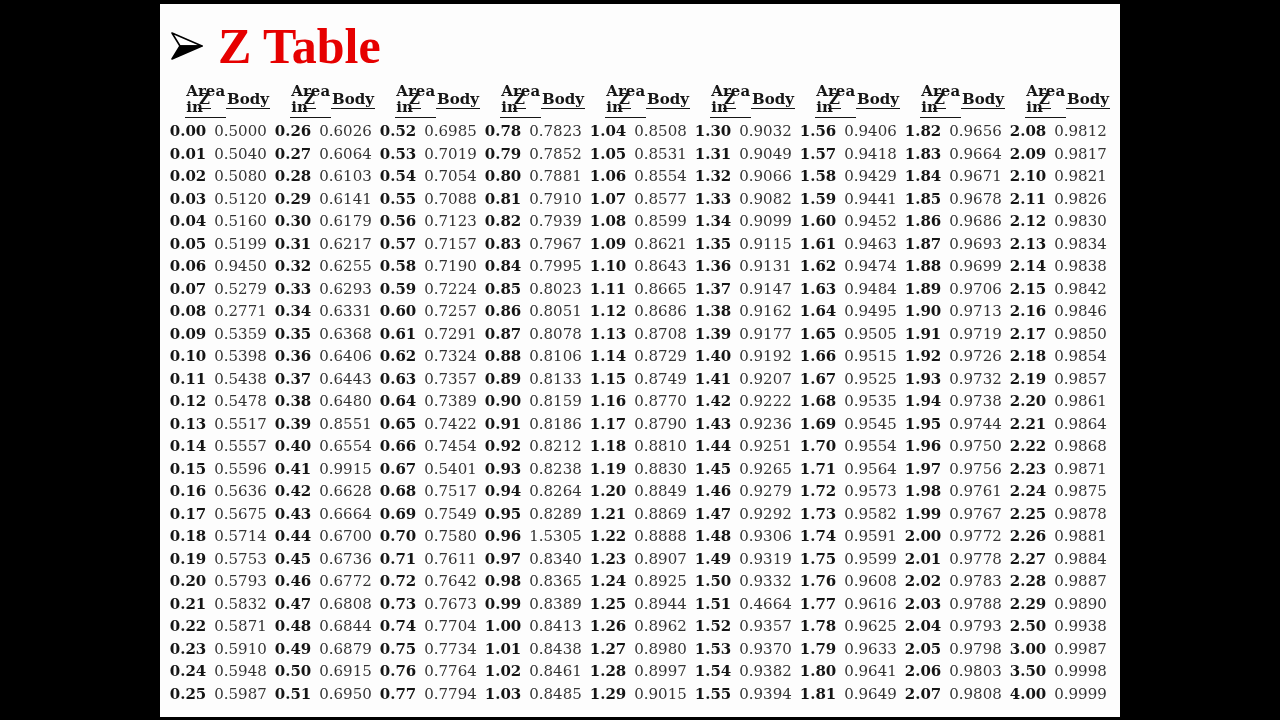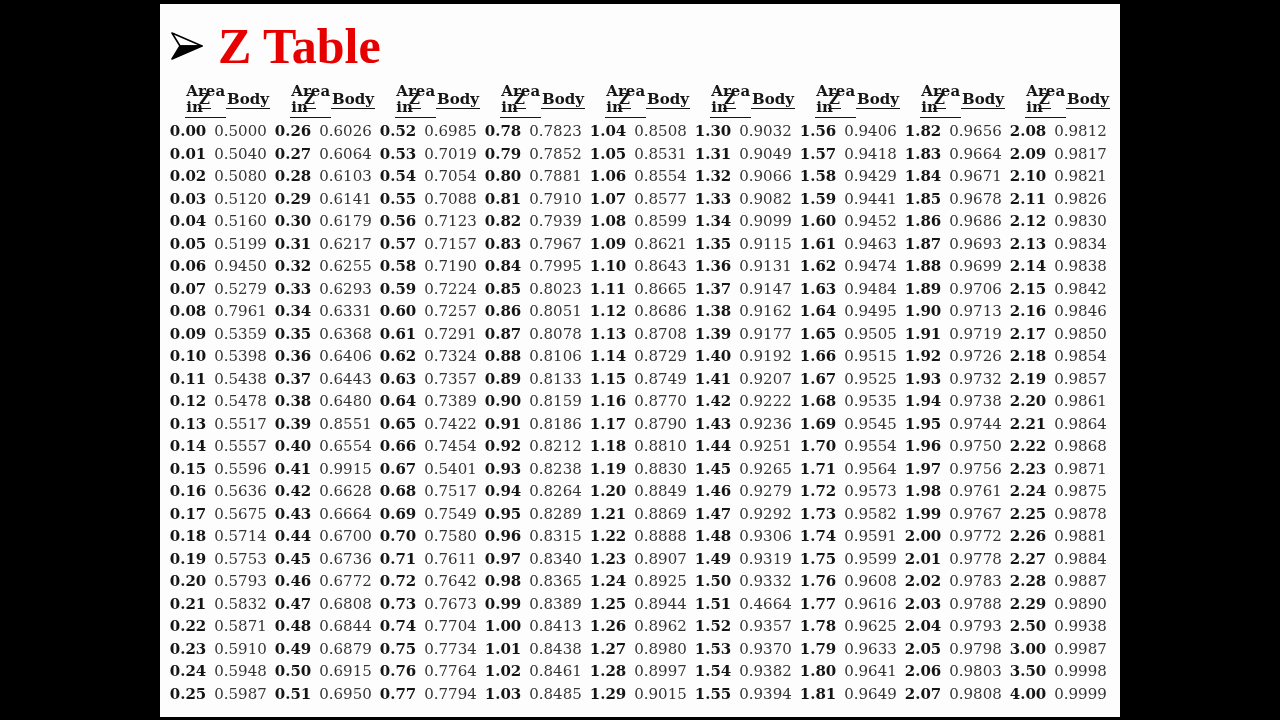--- a/index.html
+++ b/index.html
@@ -294,21 +294,21 @@
         <div class="cell aval">0.8665</div>
         <div class="cell zval">1.37</div>
         <div class="cell aval">0.9147</div>
         <div class="cell zval">1.63</div>
         <div class="cell aval">0.9484</div>
         <div class="cell zval">1.89</div>
         <div class="cell aval">0.9706</div>
         <div class="cell zval">2.15</div>
         <div class="cell aval">0.9842</div>
         <div class="cell zval">0.08</div>
-        <div class="cell aval">0.7961</div>
+        <div class="cell aval">0.2771</div>
         <div class="cell zval">0.34</div>
         <div class="cell aval">0.6331</div>
         <div class="cell zval">0.60</div>
         <div class="cell aval">0.7257</div>
         <div class="cell zval">0.86</div>
         <div class="cell aval">0.8051</div>
         <div class="cell zval">1.12</div>
         <div class="cell aval">0.8686</div>
         <div class="cell zval">1.38</div>
         <div class="cell aval">0.9162</div>
@@ -480,21 +480,21 @@
         <div class="cell aval">0.9767</div>
         <div class="cell zval">2.25</div>
         <div class="cell aval">0.9878</div>
         <div class="cell zval">0.18</div>
         <div class="cell aval">0.5714</div>
         <div class="cell zval">0.44</div>
         <div class="cell aval">0.6700</div>
         <div class="cell zval">0.70</div>
         <div class="cell aval">0.7580</div>
         <div class="cell zval">0.96</div>
-        <div class="cell aval">0.8315</div>
+        <div class="cell aval">1.5305</div>
         <div class="cell zval">1.22</div>
         <div class="cell aval">0.8888</div>
         <div class="cell zval">1.48</div>
         <div class="cell aval">0.9306</div>
         <div class="cell zval">1.74</div>
         <div class="cell aval">0.9591</div>
         <div class="cell zval">2.00</div>
         <div class="cell aval">0.9772</div>
         <div class="cell zval">2.26</div>
         <div class="cell aval">0.9881</div>

